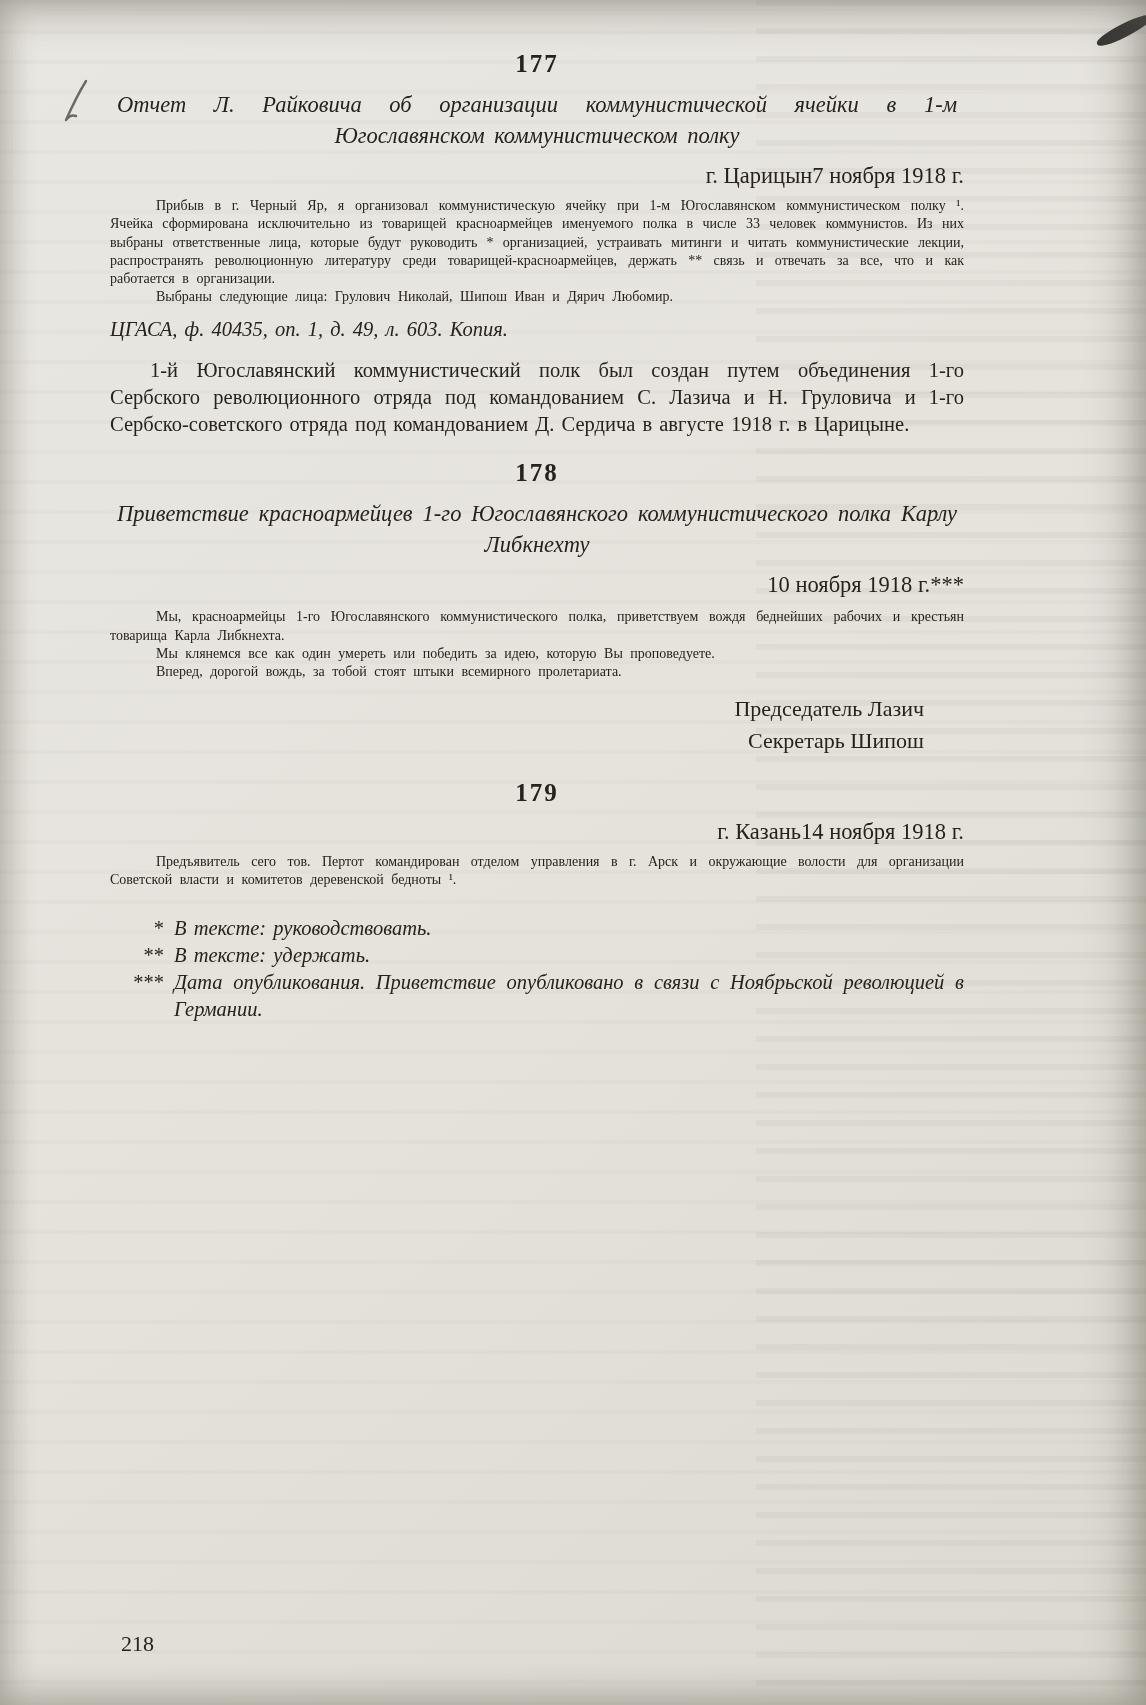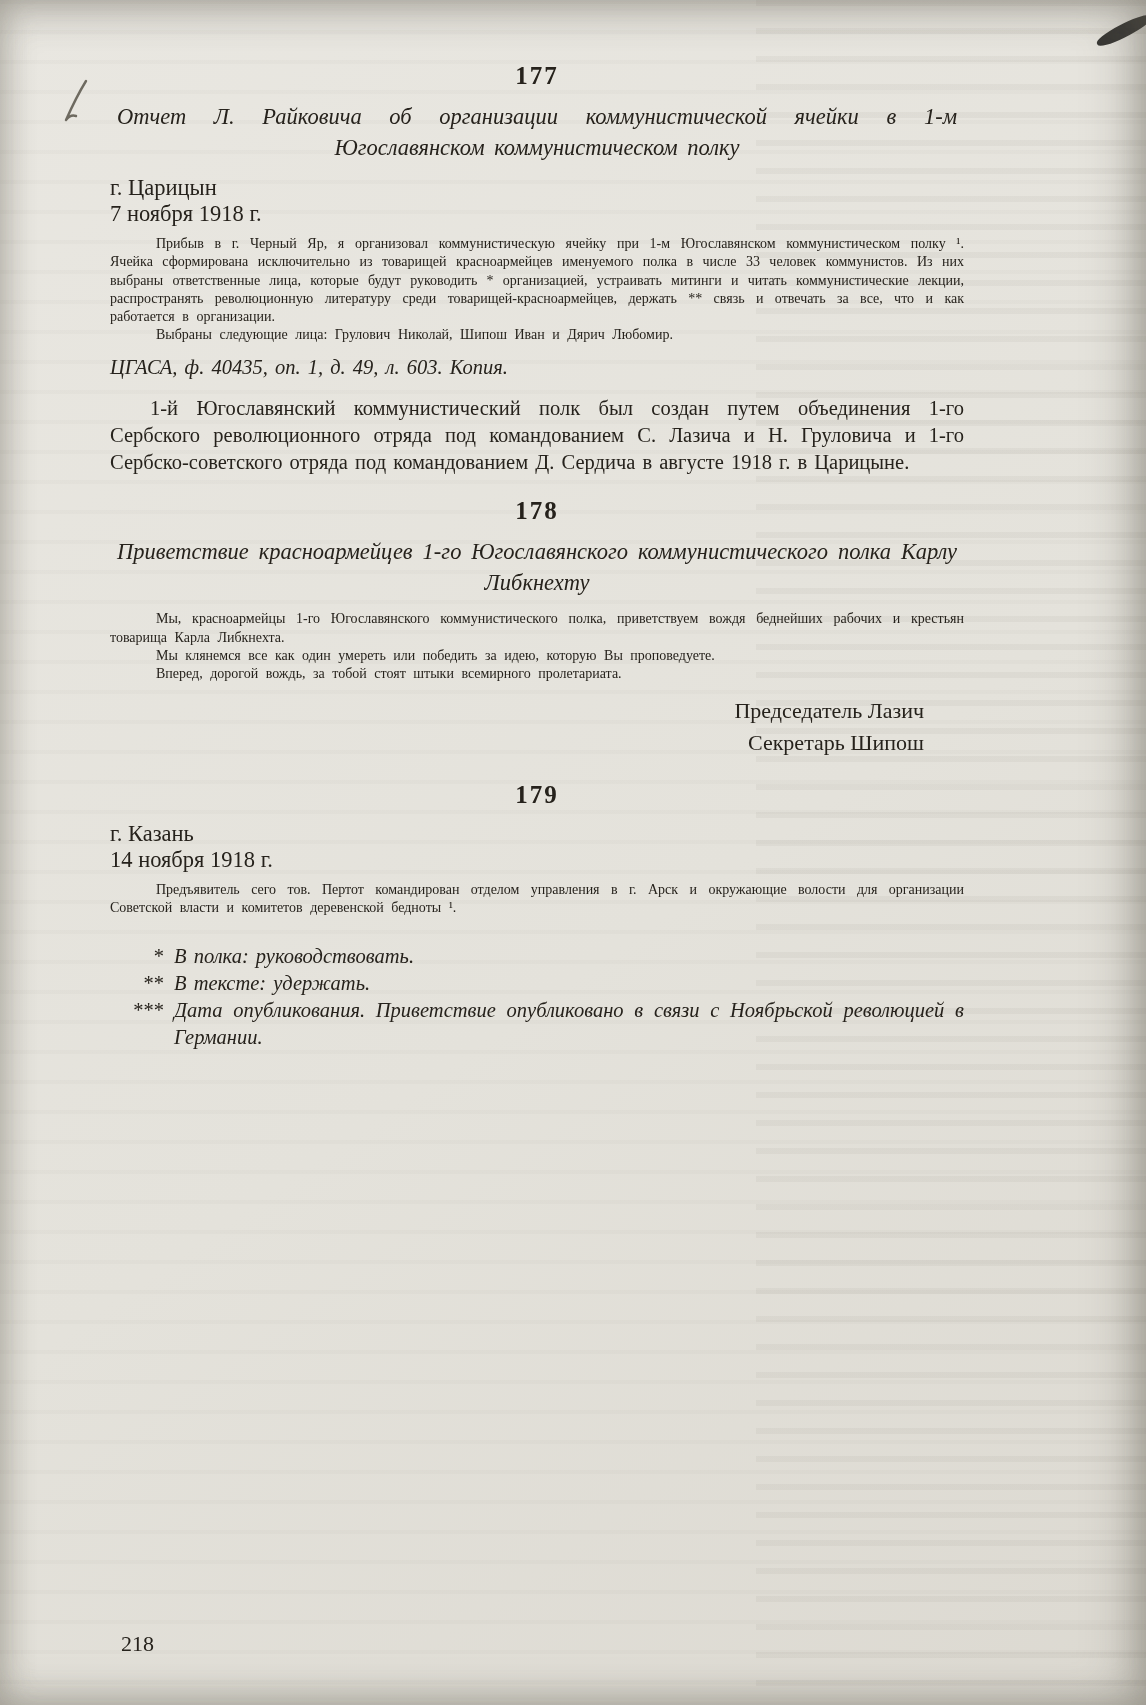--- a/index.html
+++ b/index.html
@@ -37,29 +37,29 @@
     background:#201f1c;border-radius:45%;transform:rotate(-27deg);opacity:.88;
   }
   .hand-mark{position:absolute;left:60px;top:78px;}
 
   .content{position:absolute;top:50px;left:110px;width:854px;}
 
   .doc-number{
     text-align:center;font-size:25px;font-weight:700;letter-spacing:2px;
     margin:22px 0 12px;
   }
-  .doc:first-of-type .doc-number{margin-top:12px;}
+  .doc:first-of-type .doc-number{margin-top:0;}
   .doc-title{
     font-style:italic;font-size:22.5px;line-height:1.36;
     text-align:justify;text-align-last:center;
     max-width:840px;margin:0 auto 12px;word-spacing:4px;
   }
   .dateline{
     display:flex;justify-content:flex-end;
-    font-size:22.5px;margin:8px 0;flex-direction:column;
+    font-size:22.5px;margin:8px 0;
   }
   .date-right{text-align:right;font-size:22.5px;margin:6px 0 10px;}
   .body-para{
     font-size:14px;line-height:1.3;text-align:justify;
     text-indent:46px;word-spacing:4px;margin:0;
   }
   .archive-source{font-style:italic;font-size:20.5px;margin:12px 0 16px;word-spacing:2px;}
   .note-para{
     font-size:20.5px;line-height:1.3;text-align:justify;
     text-indent:40px;word-spacing:2px;margin:0 0 4px;
@@ -101,20 +101,21 @@
       </div>
       <p class="body-para">Прибыв в г. Черный Яр, я организовал коммунистическую ячейку при 1-м Югославянском коммунистическом полку ¹. Ячейка сформирована исключительно из товарищей красноармейцев именуемого полка в числе 33 человек коммунистов. Из них выбраны ответственные лица, которые будут руководить * организацией, устраивать митинги и читать коммунистические лекции, распространять революционную литературу среди товарищей-красноармейцев, держать ** связь и отвечать за все, что и как работается в организации.</p>
       <p class="body-para">Выбраны следующие лица: Грулович Николай, Шипош Иван и Дярич Любомир.</p>
       <div class="archive-source">ЦГАСА, ф. 40435, оп. 1, д. 49, л. 603. Копия.</div>
       <p class="note-para">1-й Югославянский коммунистический полк был создан путем объединения 1-го Сербского революционного отряда под командованием С. Лазича и Н. Груловича и 1-го Сербско-советского отряда под командованием Д. Сердича в августе 1918 г. в Царицыне.</p>
     </section>
 
     <section class="doc">
       <div class="doc-number">178</div>
       <div class="doc-title">Приветствие красноармейцев 1-го Югославянского коммунистического полка Карлу Либкнехту</div>
+      <div class="date-right">10 ноября 1918 г.***</div>
       <p class="body-para">Мы, красноармейцы 1-го Югославянского коммунистического полка, приветствуем вождя беднейших рабочих и крестьян товарища Карла Либкнехта.</p>
       <p class="body-para">Мы клянемся все как один умереть или победить за идею, которую Вы проповедуете.</p>
       <p class="body-para">Вперед, дорогой вождь, за тобой стоят штыки всемирного пролетариата.</p>
       <div class="signatures">
         <div>Председатель Лазич</div>
         <div>Секретарь Шипош</div>
       </div>
     </section>
 
     <section class="doc">
@@ -122,21 +123,21 @@
       <div class="dateline">
         <span>г. Казань</span>
         <span>14 ноября 1918 г.</span>
       </div>
       <p class="body-para">Предъявитель сего тов. Пертот командирован отделом управления в г. Арск и окружающие волости для организации Советской власти и комитетов деревенской бедноты ¹.</p>
     </section>
 
     <section class="footnotes">
       <div class="footnote">
         <span class="mark">*</span>
-        <span class="fn-text">В полка: руководствовать.</span>
+        <span class="fn-text">В тексте: руководствовать.</span>
       </div>
       <div class="footnote">
         <span class="mark">**</span>
         <span class="fn-text">В тексте: удержать.</span>
       </div>
       <div class="footnote">
         <span class="mark">***</span>
         <span class="fn-text">Дата опубликования. Приветствие опубликовано в связи с Ноябрьской революцией в Германии.</span>
       </div>
     </section>

